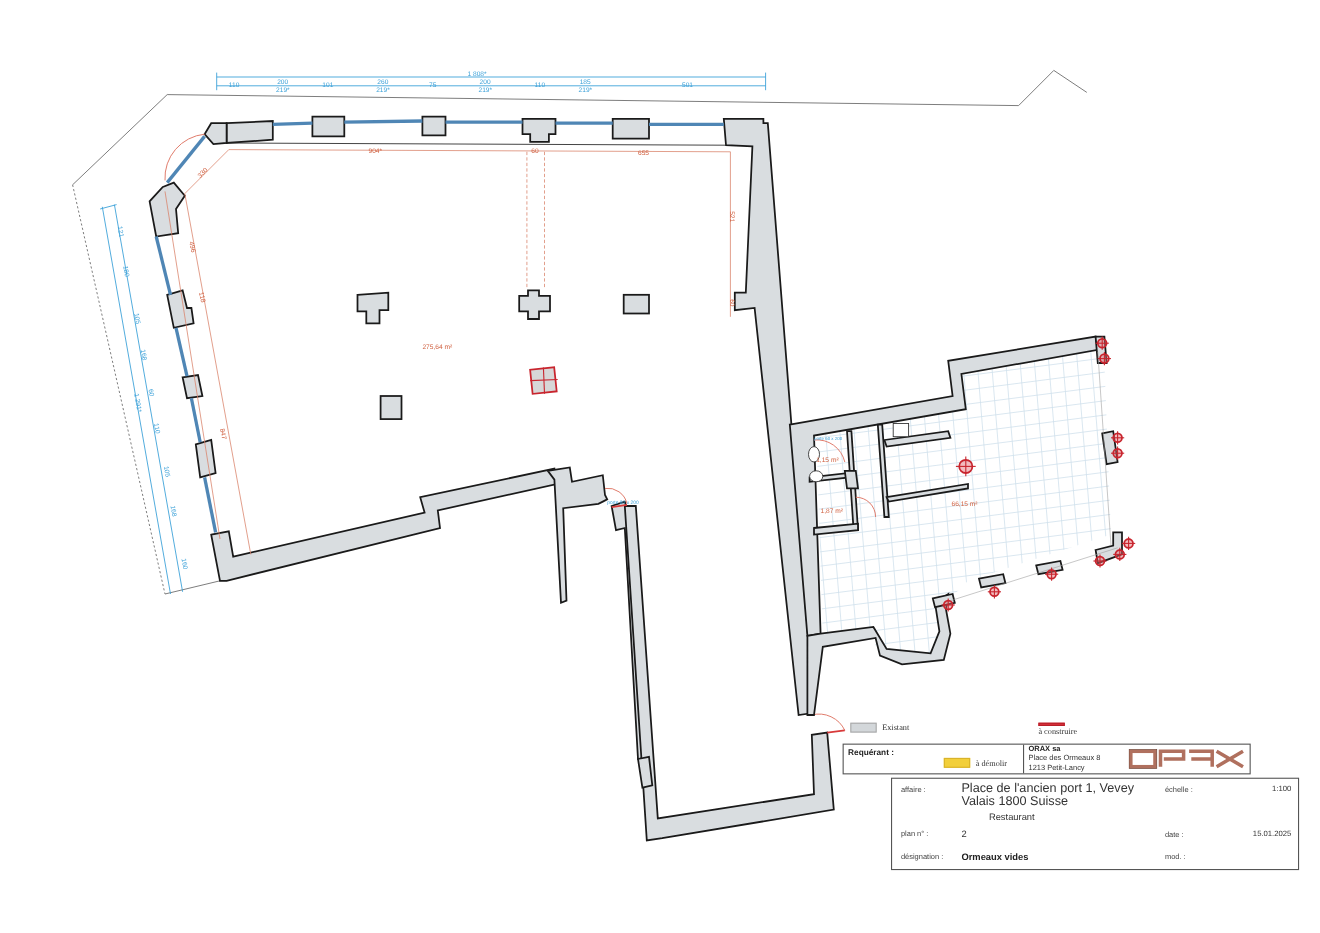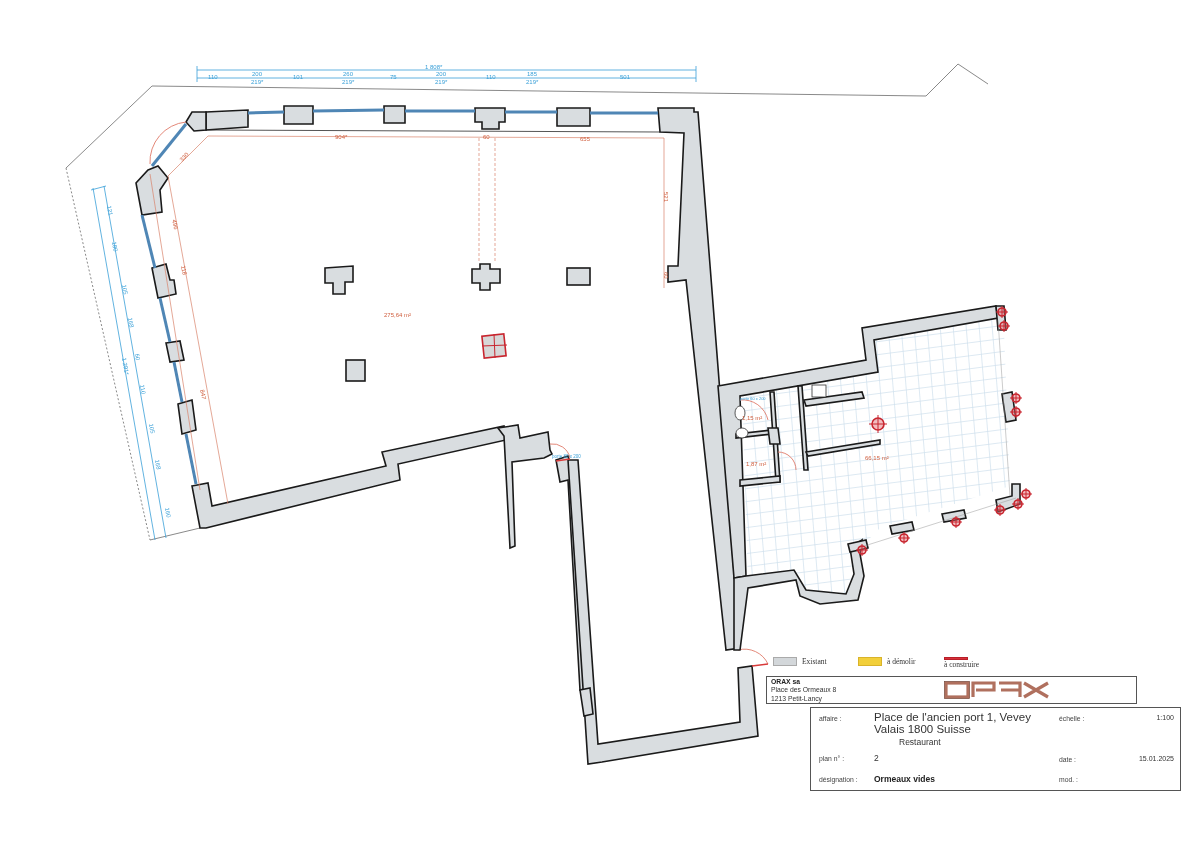--- a/index.html
+++ b/index.html
@@ -321,30 +321,34 @@
         <line x1="856" y1="550" x2="868" y2="550" stroke="#c8252e" stroke-width="1"></line>
         <line x1="862" y1="544" x2="862" y2="556" stroke="#c8252e" stroke-width="1"></line>
       </g>
     </g>
 </svg>
 
 <div class="legend" style="left:773px;">
   <span class="swatch" style="background:#d3d7da;"></span>
   <span>Existant</span>
 </div>
-<div class="legend" style="left:858px;">
+<div class="legend" style="left:858px;margin-top:32px;">
   <span class="swatch" style="background:#f2cf3a;border-color:#d9b32a;"></span>
   <span>à démolir</span>
 </div>
 <div class="legend" style="left:944px;flex-direction:column;">
   <span class="swatch" style="background:#d8303a;border-color:#b81f28;"></span>
   <span>à construire</span>
 </div>
 
 <div class="tb-top">
+  <div class="tb-req">
+    <span>Requérant :</span>
+    <span></span>
+  </div>
   <div class="tb-firm">
     <div class="firm-name">ORAX sa</div>
     <div>Place des Ormeaux 8</div>
     <div>1213 Petit-Lancy</div>
   </div>
   <div class="tb-logo">
     <svg width="108" height="18" viewBox="0 0 108 18">
       <g fill="none" stroke="#b0705e" stroke-width="3.2">
         <rect x="2" y="2" width="22" height="14"></rect>
         <path d="M29,16 V2 H50 V9 H32"></path>

